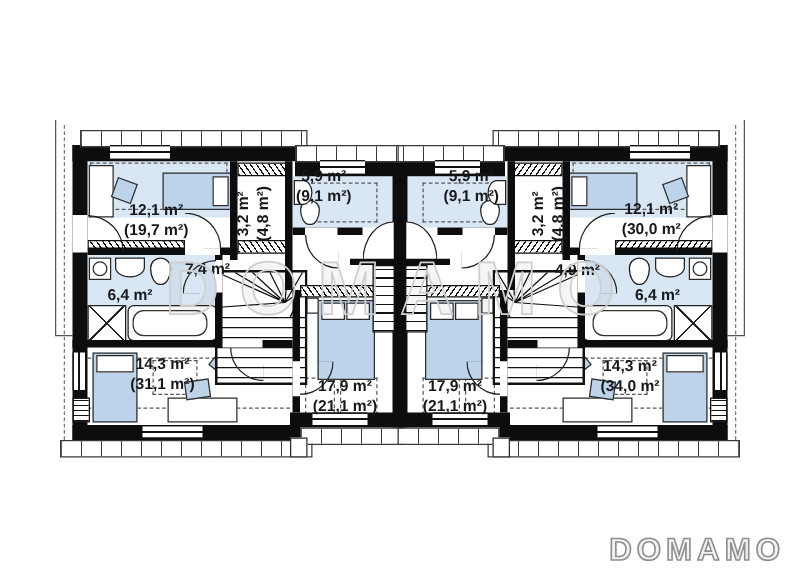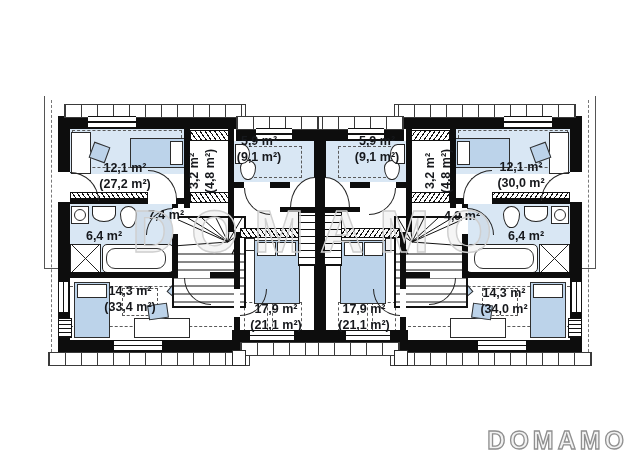--- a/index.html
+++ b/index.html
@@ -153,39 +153,39 @@
     <div class="gap" style="left:176px;top:185px;width:6px;height:28px"></div>
     <div class="arc-br" style="left:182px;top:185px;width:26px;height:26px"></div>
 
     <div class="disc" style="left:232px;top:73px;width:24px;height:30px"></div>
     <div class="w" style="left:222px;top:103px;width:40px;height:5px"></div>
     <div class="duct" style="left:240px;top:108px;width:16px;height:52px"></div>
   </div>
 
   <div class="lbl" style="left:125px;top:176px">
     <div>12,1 m²</div>
-    <div>(27,2 m²)</div>
+    <div>(19,7 m²)</div>
   </div>
   <div class="lbl vert" style="left:202px;top:171px">
     <div>3,2 m²</div>
     <div>(4,8 m²)</div>
   </div>
   <div class="lbl" style="left:259px;top:149px">
     <div>5,9 m²</div>
     <div>(9,1 m²)</div>
   </div>
   <div class="lbl" style="left:166px;top:215px">
     <div>7,4 m²</div>
   </div>
   <div class="lbl" style="left:104px;top:236px">
     <div>6,4 m²</div>
   </div>
   <div class="lbl" style="left:130px;top:299px">
     <div>14,3 m²</div>
-    <div>(33,4 m²)</div>
+    <div>(31,1 m²)</div>
   </div>
   <div class="lbl" style="left:276px;top:317px">
     <div>17,9 m²</div>
     <div>(21,1 m²)</div>
   </div>
 
   <div class="lbl" style="left:377px;top:149px">
     <div>5,9 m²</div>
     <div>(9,1 m²)</div>
   </div>

